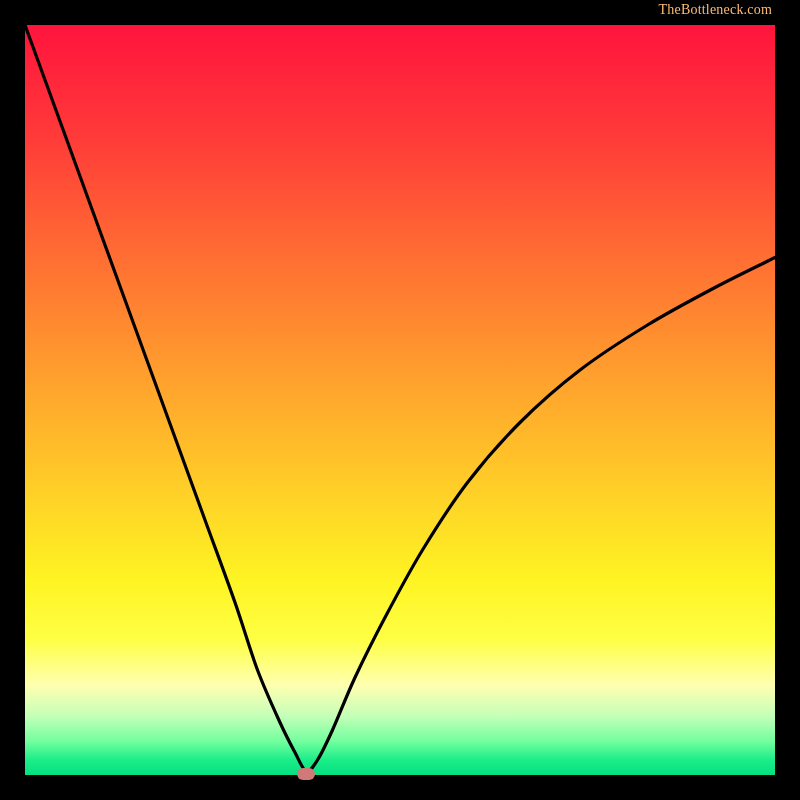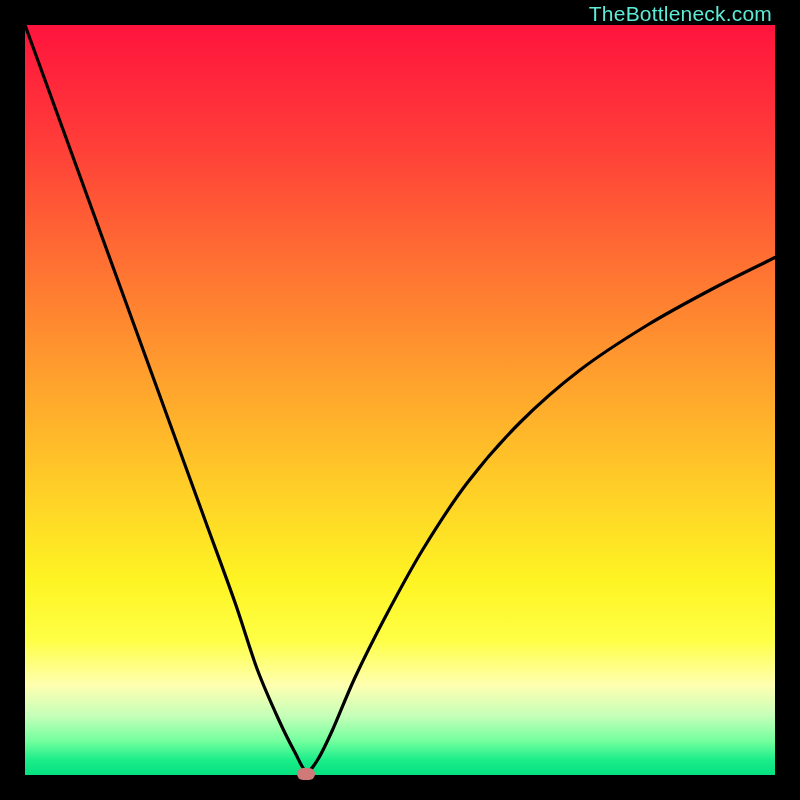--- a/index.html
+++ b/index.html
@@ -8,25 +8,26 @@
     height: 800px;
     background: #000;
     position: relative;
     font-family: Arial, Helvetica, sans-serif;
     overflow: hidden;
   }
   .watermark {
     position: absolute;
     top: 2px;
     right: 28px;
-    color: #5eead4;
-    font-size: 21px;
+    color: #fdba74;
+    font-size: 14px;
     font-weight: 400;
     z-index: 10;
     letter-spacing: 0.2px;
+    font-family: Liberation Serif, serif;
   }
   .plot-frame {
     position: absolute;
     left: 25px;
     top: 25px;
     width: 750px;
     height: 750px;
     background: #000;
   }
   .gradient-bg {

